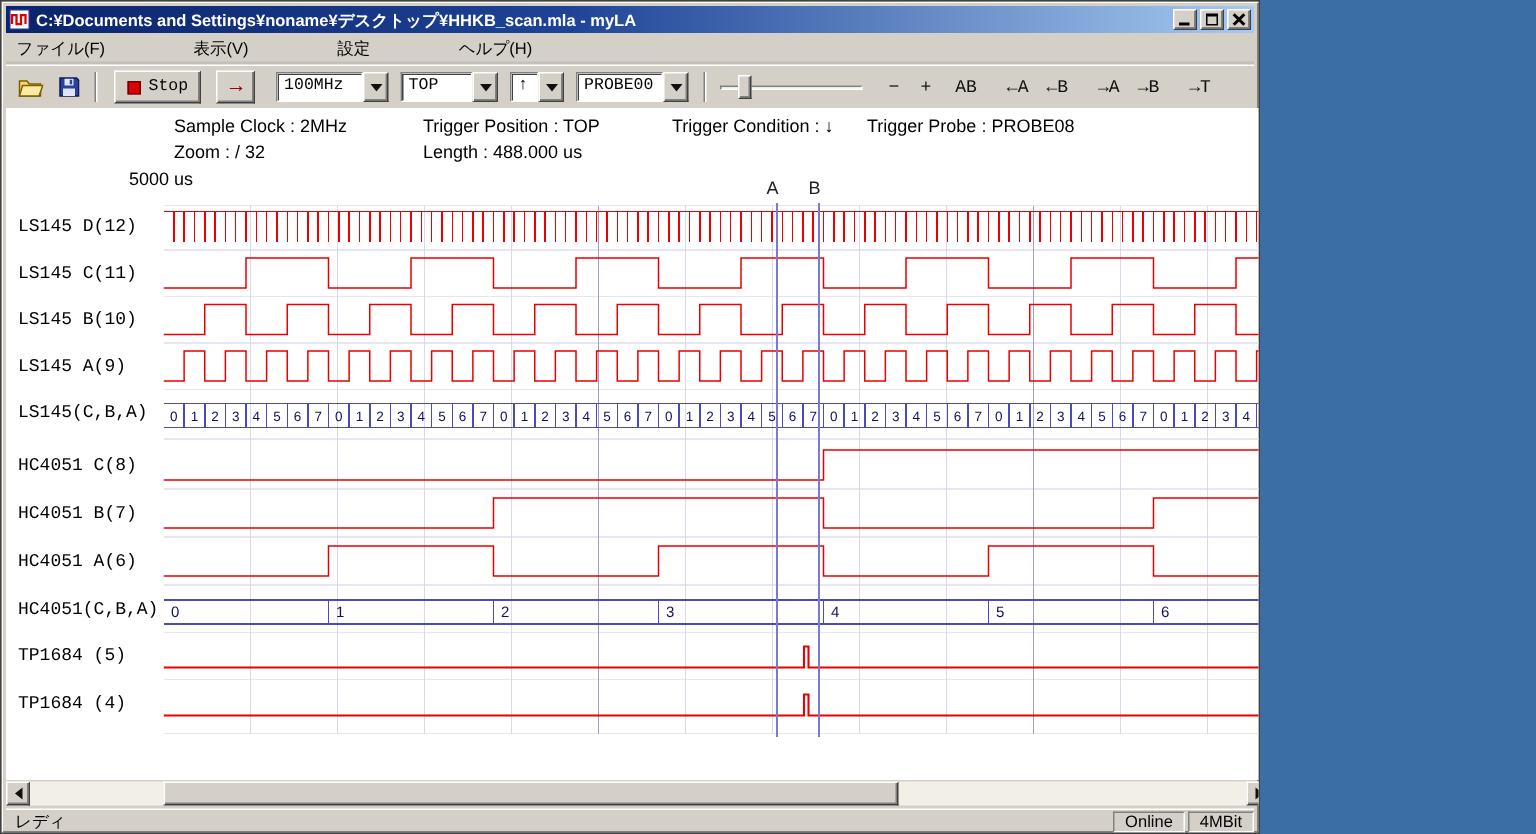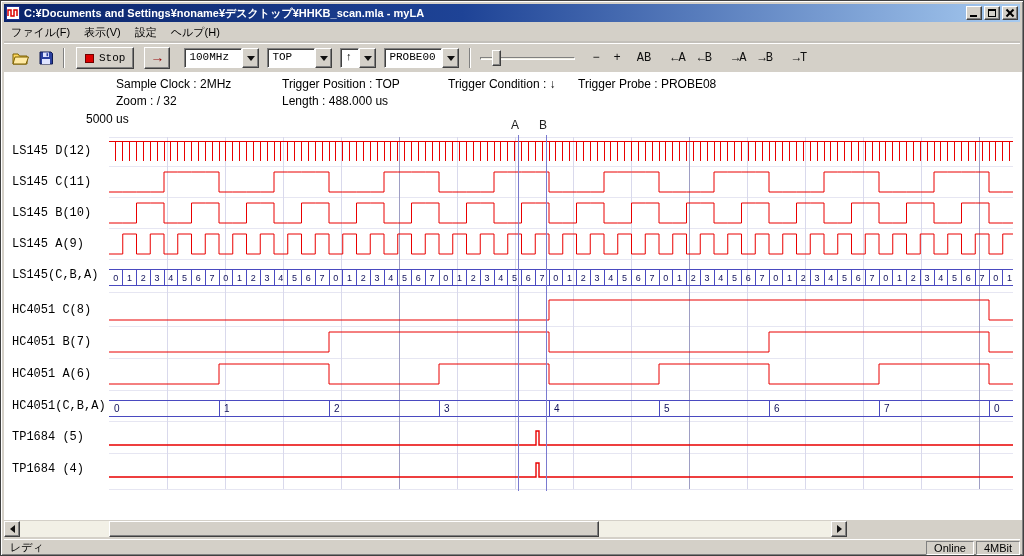--- a/index.html
+++ b/index.html
@@ -1,39 +1,39 @@
 <!DOCTYPE html>
 <html><head>
 <meta charset="utf-8">
 <style>
   * { box-sizing: border-box; }
   html,body { margin:0; padding:0; background:#3a6ea5; }
   body { font-family:"Liberation Sans", sans-serif; }
   .window {
-    position:relative; width:1024px; height:556px; background:#d4d0c8;
+    position:relative; width:840px; height:556px; background:#d4d0c8;
     border:1px solid #404040; overflow:hidden;
     box-shadow: inset 1px 1px 0 #ffffff, inset -1px -1px 0 #808080;
   }
   
   .titlebar {
     position:absolute; left:3px; top:3px; right:3px; height:18px;
     background:linear-gradient(90deg,#0a246a 0%,#1e4396 45%,#a6caf0 100%);
     display:flex; align-items:center; padding:0 2px;
   }
   .title-text { color:#fff; font-size:11px; font-weight:bold; margin-left:4px; flex:1;
     white-space:nowrap; overflow:hidden; }
   .tb-btn { width:16px; height:14px; background:#d4d0c8; position:relative; margin-left:2px;
     border:1px solid; border-color:#fff #404040 #404040 #fff; box-shadow:inset -1px -1px 0 #808080; }
   .glyph-min { position:absolute; left:3px; bottom:2px; width:7px; height:2px; background:#000; }
   .glyph-max { position:absolute; left:3px; top:2px; width:8px; height:8px; border:1px solid #000; border-top-width:2px; }
   .glyph-x1,.glyph-x2 { position:absolute; left:2px; top:5px; width:10px; height:2px; background:#000; }
   .glyph-x1 { transform:rotate(45deg); } .glyph-x2 { transform:rotate(-45deg); }
   
   .menubar { position:absolute; left:3px; top:22px; right:3px; height:19px;
-    display:flex; align-items:flex-start; font-size:11px; }
+    display:flex; align-items:flex-start; font-size:11px;gap:45px; }
   .menu-item { padding:2px 7px; color:#000; }
   
   .toolbar { position:absolute; left:3px; top:42px; right:3px; height:29px;
     border-top:1px solid #fff; box-shadow:0 -2px 0 #80808033;
     display:flex; align-items:center; font-size:11px;font-family:Liberation Mono, monospace; }
   .tb-sep { width:2px; height:20px; border-left:1px solid #808080; border-right:1px solid #fff; margin:0 5px; }
   .tool-btn { height:24px; min-width:24px; display:flex; align-items:center; justify-content:center;
     border:1px solid transparent; }
   .raised { background:#d4d0c8; border:1px solid; border-color:#fff #404040 #404040 #fff;
     box-shadow:inset -1px -1px 0 #808080; }

